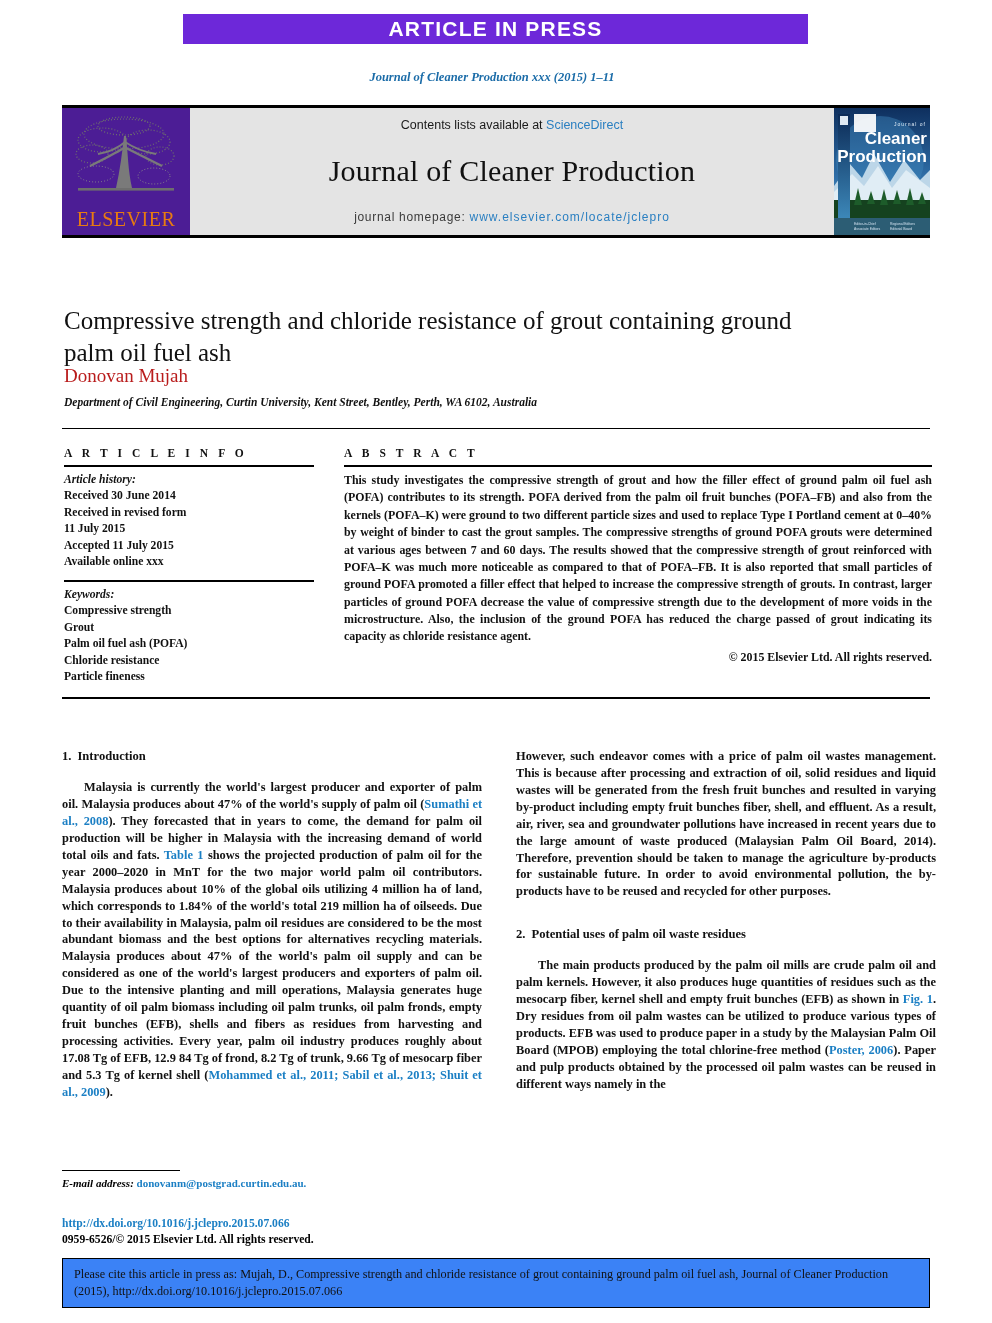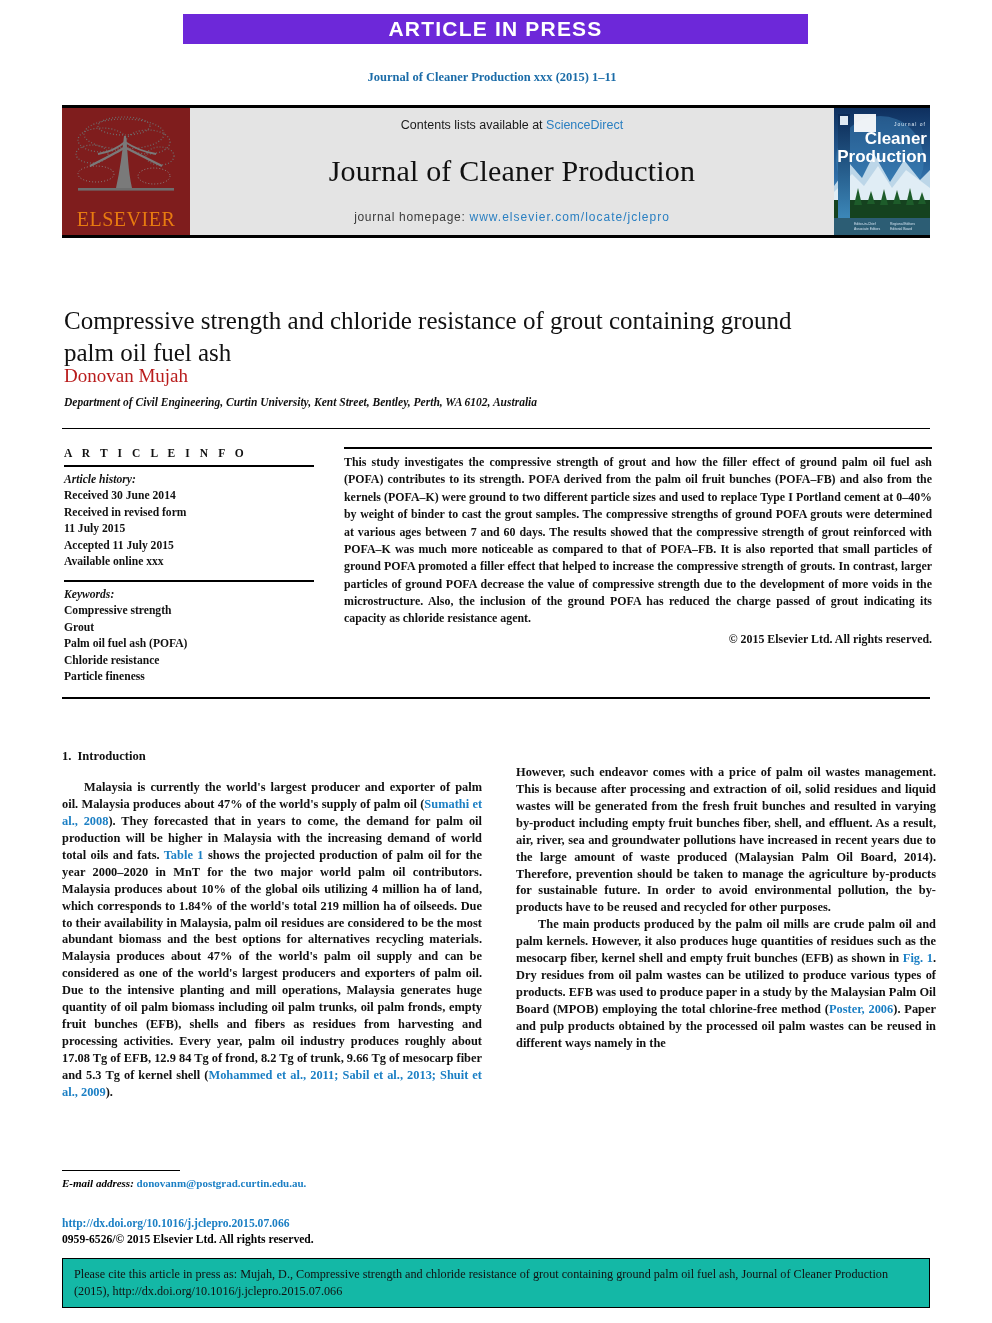--- a/index.html
+++ b/index.html
@@ -46,40 +46,41 @@
   .journal-line {
     position: absolute;
     top: 70px;
     left: 0;
     width: 984px;
     text-align: center;
     font-family: "Liberation Serif", serif;
     font-weight: bold;
     font-size: 12.5px;
     color: #1b6ca8;
+    font-style: italic;
   }
 
   
   .masthead {
     position: absolute;
     left: 62px;
     top: 105px;
     width: 868px;
     border-top: 3px solid #000;
     border-bottom: 3px solid #000;
     height: 133px;
     box-sizing: border-box;
     display: flex;
     align-items: stretch;
   }
   .elsevier-logo {
     width: 128px;
     flex: 0 0 128px;
     position: relative;
-    background: #7f1d1d;
+    background: #4c1d95;
     display: flex;
     flex-direction: column;
     align-items: center;
     justify-content: flex-end;
     padding-bottom: 4px;
     box-sizing: border-box;
   }
   .tree-svg { position: absolute; top: 6px; left: 10px; }
   .elsevier-word {
     font-family: "Liberation Serif", serif;
@@ -234,21 +235,21 @@
   .col-left { left: 62px; }
   .col-right { left: 516px; }
   .h2 {
     font-size: 12.6px;
     font-weight: bold;
     margin: 0 0 14px 0;
     text-align: left;
   }
   .h2 .num { margin-right: 6px; }
   .para { margin: 0 0 0 0; text-indent: 22px; }
-  .noindent { text-indent: 0; margin-top: 16px; }
+  .noindent { text-indent: 0; }
   a.ref, .ref {
     color: #1b7fc4;
     text-decoration: none;
   }
   .h2-spaced { margin-top: 26px; }
 
   
   .footnote {
     position: absolute;
     left: 62px;
@@ -274,21 +275,21 @@
   }
   .doi-link { color: #1b7fc4; }
 
   
   .cite-box {
     position: absolute;
     left: 62px;
     top: 1258px;
     width: 868px;
     height: 50px;
-    background: #14b8a6;
+    background: #3b82f6;
     border: 1px solid #000;
     box-sizing: border-box;
     padding: 7px 11px;
     font-size: 12.2px;
     line-height: 1.42;
     color: #111;
   }
 </style>
 </head>
 <body>
@@ -401,36 +402,40 @@
       <div class="it">Keywords:</div>
       <div>Compressive strength</div>
       <div>Grout</div>
       <div>Palm oil fuel ash (POFA)</div>
       <div>Chloride resistance</div>
       <div>Particle fineness</div>
     </div>
   </div>
 
   <div class="abs-col">
+    <div class="sec-head">A B S T R A C T</div>
     <div class="thin-rule"></div>
     <div class="abstract-text">This study investigates the compressive strength of grout and how the filler effect of ground palm oil fuel ash (POFA) contributes to its strength. POFA derived from the palm oil fruit bunches (POFA–FB) and also from the kernels (POFA–K) were ground to two different particle sizes and used to replace Type I Portland cement at 0–40% by weight of binder to cast the grout samples. The compressive strengths of ground POFA grouts were determined at various ages between 7 and 60 days. The results showed that the compressive strength of grout reinforced with POFA–K was much more noticeable as compared to that of POFA–FB. It is also reported that small particles of ground POFA promoted a filler effect that helped to increase the compressive strength of grouts. In contrast, larger particles of ground POFA decrease the value of compressive strength due to the development of more voids in the microstructure. Also, the inclusion of the ground POFA has reduced the charge passed of grout indicating its capacity as chloride resistance agent.</div>
     <div class="copyright">© 2015 Elsevier Ltd. All rights reserved.</div>
   </div>
 
   <div class="rule-body"></div>
 
   <div class="col col-left">
     <div class="h2">
       <span class="num">1.</span><span>Introduction</span>
     </div>
     <p class="para"><span>Malaysia is currently the world's largest producer and exporter of palm oil. Malaysia produces about 47% of the world's supply of palm oil (</span><span class="ref">Sumathi et al., 2008</span><span>). They forecasted that in years to come, the demand for palm oil production will be higher in Malaysia with the increasing demand of world total oils and fats. </span><span class="ref">Table 1</span><span> shows the projected production of palm oil for the year 2000–2020 in MnT for the two major world palm oil contributors. Malaysia produces about 10% of the global oils utilizing 4 million ha of land, which corresponds to 1.84% of the world's total 219 million ha of oilseeds. Due to their availability in Malaysia, palm oil residues are considered to be the most abundant biomass and the best options for alternatives recycling materials. Malaysia produces about 47% of the world's palm oil supply and can be considered as one of the world's largest producers and exporters of palm oil. Due to the intensive planting and mill operations, Malaysia generates huge quantity of oil palm biomass including oil palm trunks, oil palm fronds, empty fruit bunches (EFB), shells and fibers as residues from harvesting and processing activities. Every year, palm oil industry produces roughly about 17.08 Tg of EFB, 12.9 84 Tg of frond, 8.2 Tg of trunk, 9.66 Tg of mesocarp fiber and 5.3 Tg of kernel shell (</span><span class="ref">Mohammed et al., 2011; Sabil et al., 2013; Shuit et al., 2009</span><span>).</span></p>
   </div>
 
   <div class="col col-right">
     <p class="para noindent"><span>However, such endeavor comes with a price of palm oil wastes management. This is because after processing and extraction of oil, solid residues and liquid wastes will be generated from the fresh fruit bunches and resulted in varying by-product including empty fruit bunches fiber, shell, and effluent. As a result, air, river, sea and groundwater pollutions have increased in recent years due to the large amount of waste produced (Malaysian Palm Oil Board, 2014). Therefore, prevention should be taken to manage the agriculture by-products for sustainable future. In order to avoid environmental pollution, the by-products have to be reused and recycled for other purposes.</span></p>
+    <div class="h2 h2-spaced">
+      <span class="num">2.</span><span>Potential uses of palm oil waste residues</span>
+    </div>
     <p class="para"><span>The main products produced by the palm oil mills are crude palm oil and palm kernels. However, it also produces huge quantities of residues such as the mesocarp fiber, kernel shell and empty fruit bunches (EFB) as shown in </span><span class="ref">Fig. 1</span><span>. Dry residues from oil palm wastes can be utilized to produce various types of products. EFB was used to produce paper in a study by the Malaysian Palm Oil Board (MPOB) employing the total chlorine-free method (</span><span class="ref">Poster, 2006</span><span>). Paper and pulp products obtained by the processed oil palm wastes can be reused in different ways namely in the</span></p>
   </div>
 
   <div class="footnote">
     <div class="footnote-rule"></div>
     <div>
       <span class="label">E-mail address:</span>
       <span class="doi-link">donovanm@postgrad.curtin.edu.au.</span>
     </div>
   </div>

